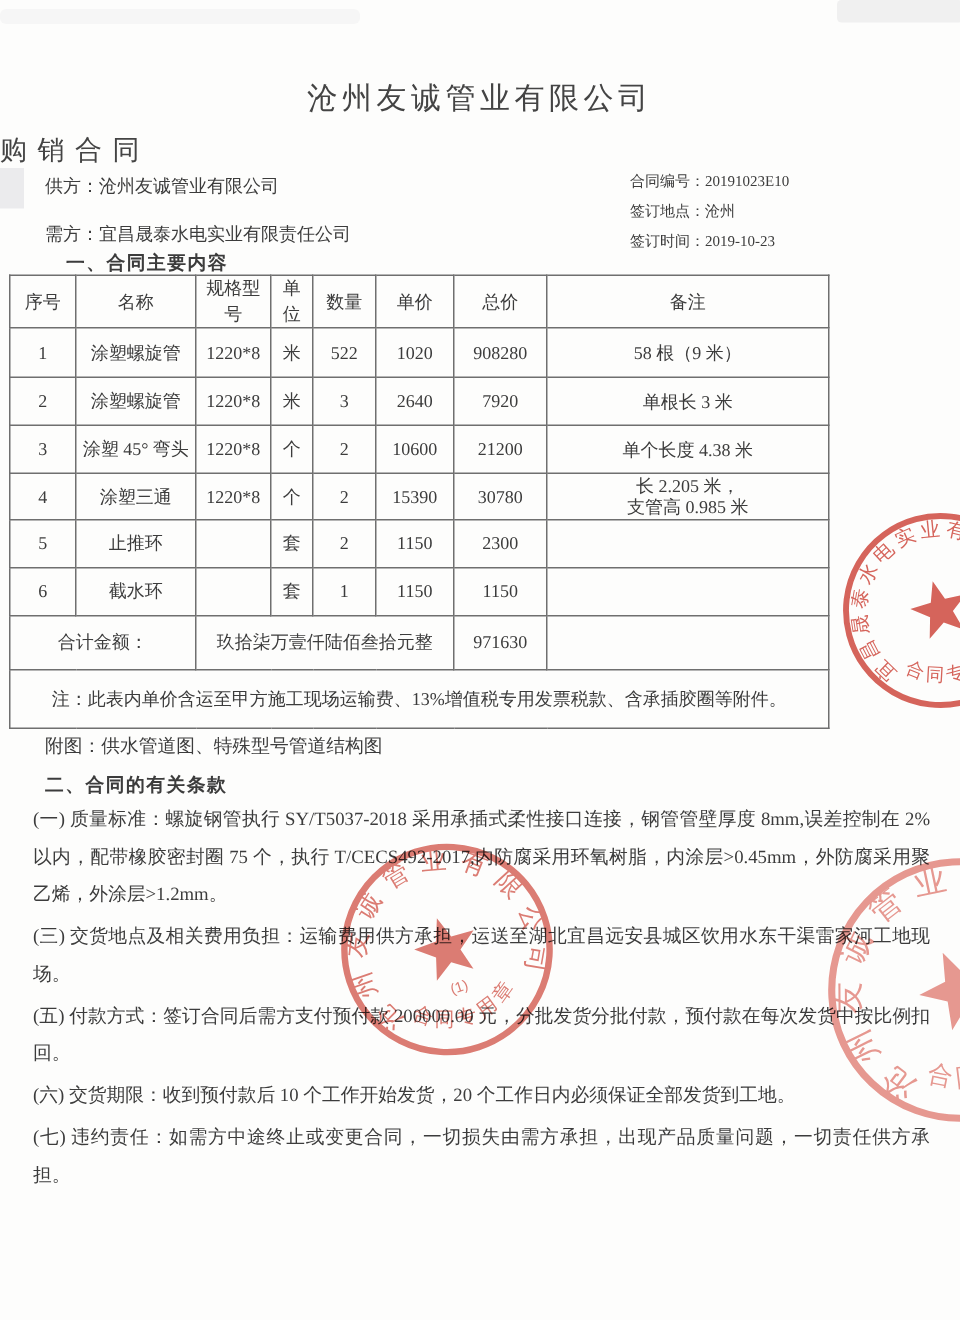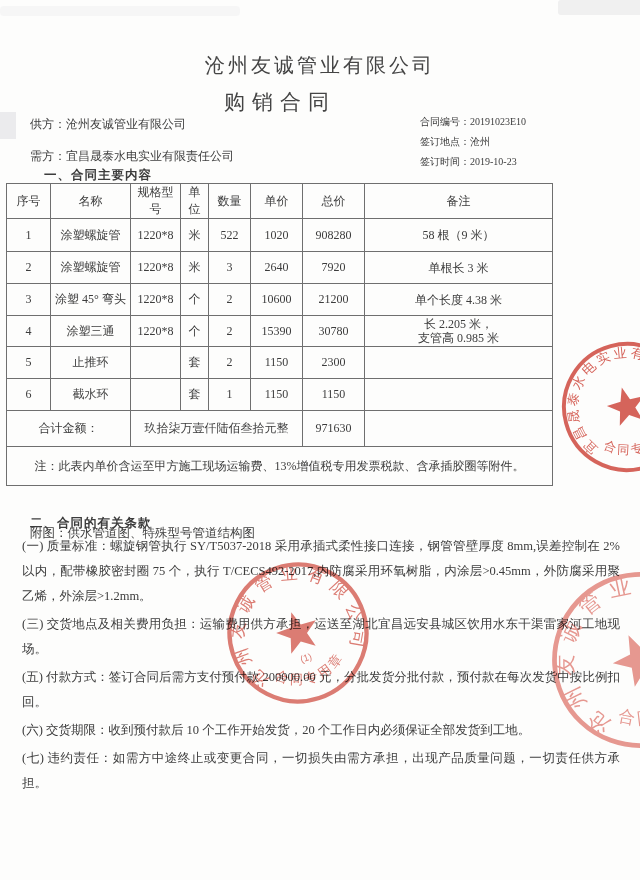--- a/index.html
+++ b/index.html
@@ -7,21 +7,21 @@
     position:relative;
     width:640px;height:880px;
     background:#fdfdfc;
     overflow:hidden;
     font-family:"Liberation Serif","DejaVu Serif",serif;
     color:#3c3c3c;
   }
   .abs{position:absolute;}
   
   .title1{top:52px;left:0;width:640px;text-align:center;font-size:20px;letter-spacing:3px;color:#444;}
-  .title2{top:88px;left:0;width:560px;text-align:center;font-size:21px;letter-spacing:7px;color:#444;}
+  .title2{top:88px;left:0;width:560px;text-align:left;font-size:18px;letter-spacing:7px;color:#444;}
   
   .party-supplier{top:116px;left:30px;font-size:12px;font-family:Liberation Mono, monospace;}
   .party-buyer{top:148px;left:30px;font-size:12px;}
   .meta-right{top:112px;left:420px;font-size:10px;line-height:20px;}
   .meta-right .row{white-space:nowrap;}
   .sec1-heading{top:167px;left:44px;font-size:12.5px;font-weight:bold;letter-spacing:1px;}
   
   .tbl-wrap{top:183px;left:6px;}
   table.main{border-collapse:collapse;table-layout:fixed;width:546px;}
   table.main td,table.main th{
@@ -34,21 +34,21 @@
   col.c0{width:44px}col.c1{width:80px}col.c2{width:50px}col.c3{width:28px}
   col.c4{width:42px}col.c5{width:52px}col.c6{width:62px}col.c7{width:188px}
   tr.hdr{height:32px}
   tr.r1{height:33px}tr.r2{height:32px}tr.r3{height:32px}
   tr.r4{height:31px}tr.r5{height:32px}tr.r6{height:32px}
   tr.total{height:36px}
   tr.noterow{height:39px}
   td.remark{white-space:pre-line;font-size:11.5px;line-height:14px;}
   td.notecell{text-align:left;padding-left:8px;font-size:12px;}
   
-  .attachment{top:489px;left:30px;font-size:12.5px;margin-top:36px;}
+  .attachment{top:489px;left:30px;font-size:12.5px;}
   .sec2-heading{top:515px;left:30px;font-size:12.5px;font-weight:bold;letter-spacing:1px;}
   .clauses{top:534px;left:22px;width:598px;font-size:12.5px;line-height:25px;text-align:justify;}
   .clauses p{margin:0 0 3px 0;}
   
   .seal{position:absolute;mix-blend-mode:multiply;pointer-events:none;}
   .seal svg{display:block;}
   .seal-buyer{left:557px;top:337px;width:140px;height:140px;color:#cf4338;opacity:.82;}
   .seal-mid{left:222px;top:557px;width:152px;height:152px;color:#d04a3e;opacity:.72;}
   .seal-right{left:545px;top:565px;width:190px;height:190px;color:#d85449;opacity:.6;}
   .seal text{fill:currentColor;font-family:"Liberation Sans","DejaVu Sans",sans-serif;}

